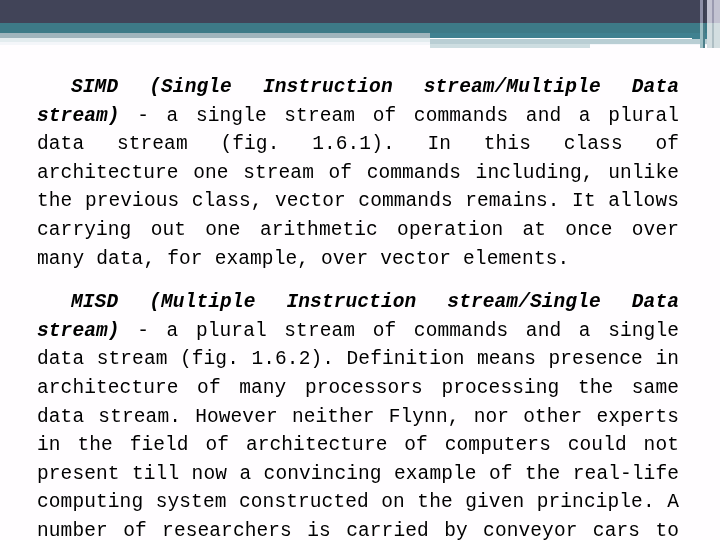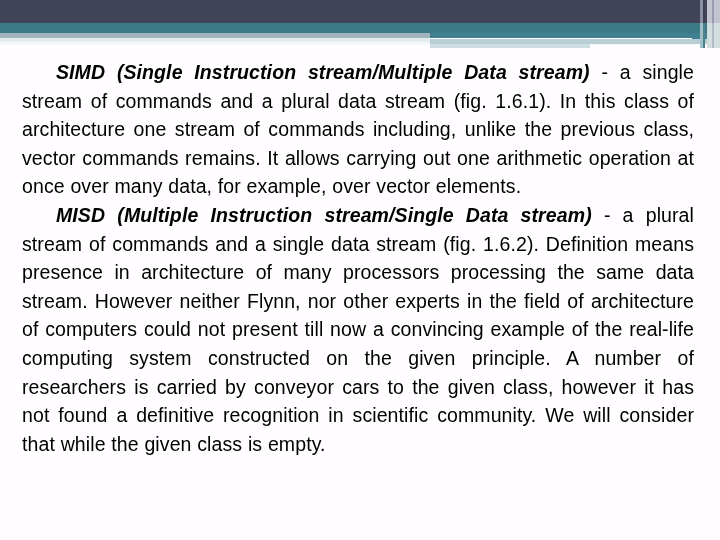--- a/index.html
+++ b/index.html
@@ -122,29 +122,30 @@
 
   
   #content {
     position: absolute;
     left: 22px;
     top: 58px;
     width: 672px;
   }
 
   p.para {
-    margin: 0;
+    margin: 15px;
     padding: 0;
     color: #000000;
     font-size: 19.5px;
     line-height: 28.6px;
     text-align: justify;
     text-indent: 34px;
     letter-spacing: 0.1px;
     word-spacing: 0.2px;
+    font-family: Liberation Mono, monospace;
   }
 
   p.para .head {
     font-weight: bold;
     font-style: italic;
   }
 
   
 </style>
 </head>

